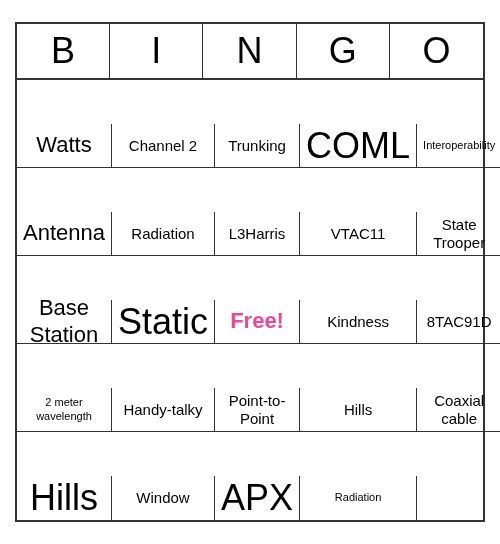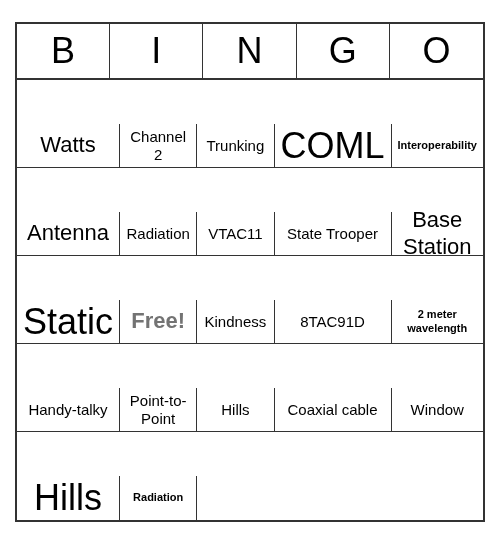--- a/index.html
+++ b/index.html
@@ -48,30 +48,29 @@
       line-height: 1.2;
       margin-top: 44px;
     }
     .bingo-cell:nth-child(5n) {
       border-right: none;
     }
     .bingo-cell:nth-child(n+21) {
       border-bottom: none;
     }
     .free-cell {
-      color: #737373;
+      color: #ec4899;
       font-size: 22px;
       font-weight: bold;
     }
     .large-text {
       font-size: 22px;
     }
     .small-text {
       font-size: 11px;
-      font-weight: bold;
     }
     .xlarge-text {
       font-size: 36px;
     }
   </style>
 </head>
 <body>
 
 <div class="bingo-card">
   <div class="bingo-header">
@@ -82,29 +81,31 @@
       <div class="bingo-header-cell">O</div>
     </div>
   <div class="bingo-grid">
   <div class="bingo-cell large-text">Watts</div>
       <div class="bingo-cell">Channel 2</div>
       <div class="bingo-cell">Trunking</div>
       <div class="bingo-cell xlarge-text">COML</div>
       <div class="bingo-cell small-text">Interoperability</div>
       <div class="bingo-cell large-text">Antenna</div>
       <div class="bingo-cell">Radiation</div>
+      <div class="bingo-cell">L3Harris</div>
       <div class="bingo-cell">VTAC11</div>
       <div class="bingo-cell">State Trooper</div>
       <div class="bingo-cell large-text">Base Station</div>
       <div class="bingo-cell xlarge-text">Static</div>
       <div class="bingo-cell free-cell">Free!</div>
       <div class="bingo-cell">Kindness</div>
       <div class="bingo-cell">8TAC91D</div>
       <div class="bingo-cell small-text">2 meter wavelength</div>
       <div class="bingo-cell">Handy-talky</div>
       <div class="bingo-cell">Point-to-Point</div>
       <div class="bingo-cell">Hills</div>
       <div class="bingo-cell">Coaxial cable</div>
+      <div class="bingo-cell xlarge-text">Hills</div>
       <div class="bingo-cell">Window</div>
-      <div class="bingo-cell xlarge-text">Hills</div>
+      <div class="bingo-cell xlarge-text">APX</div>
       <div class="bingo-cell small-text">Radiation</div>
     </div>
 </div>
 
 </body></html>

